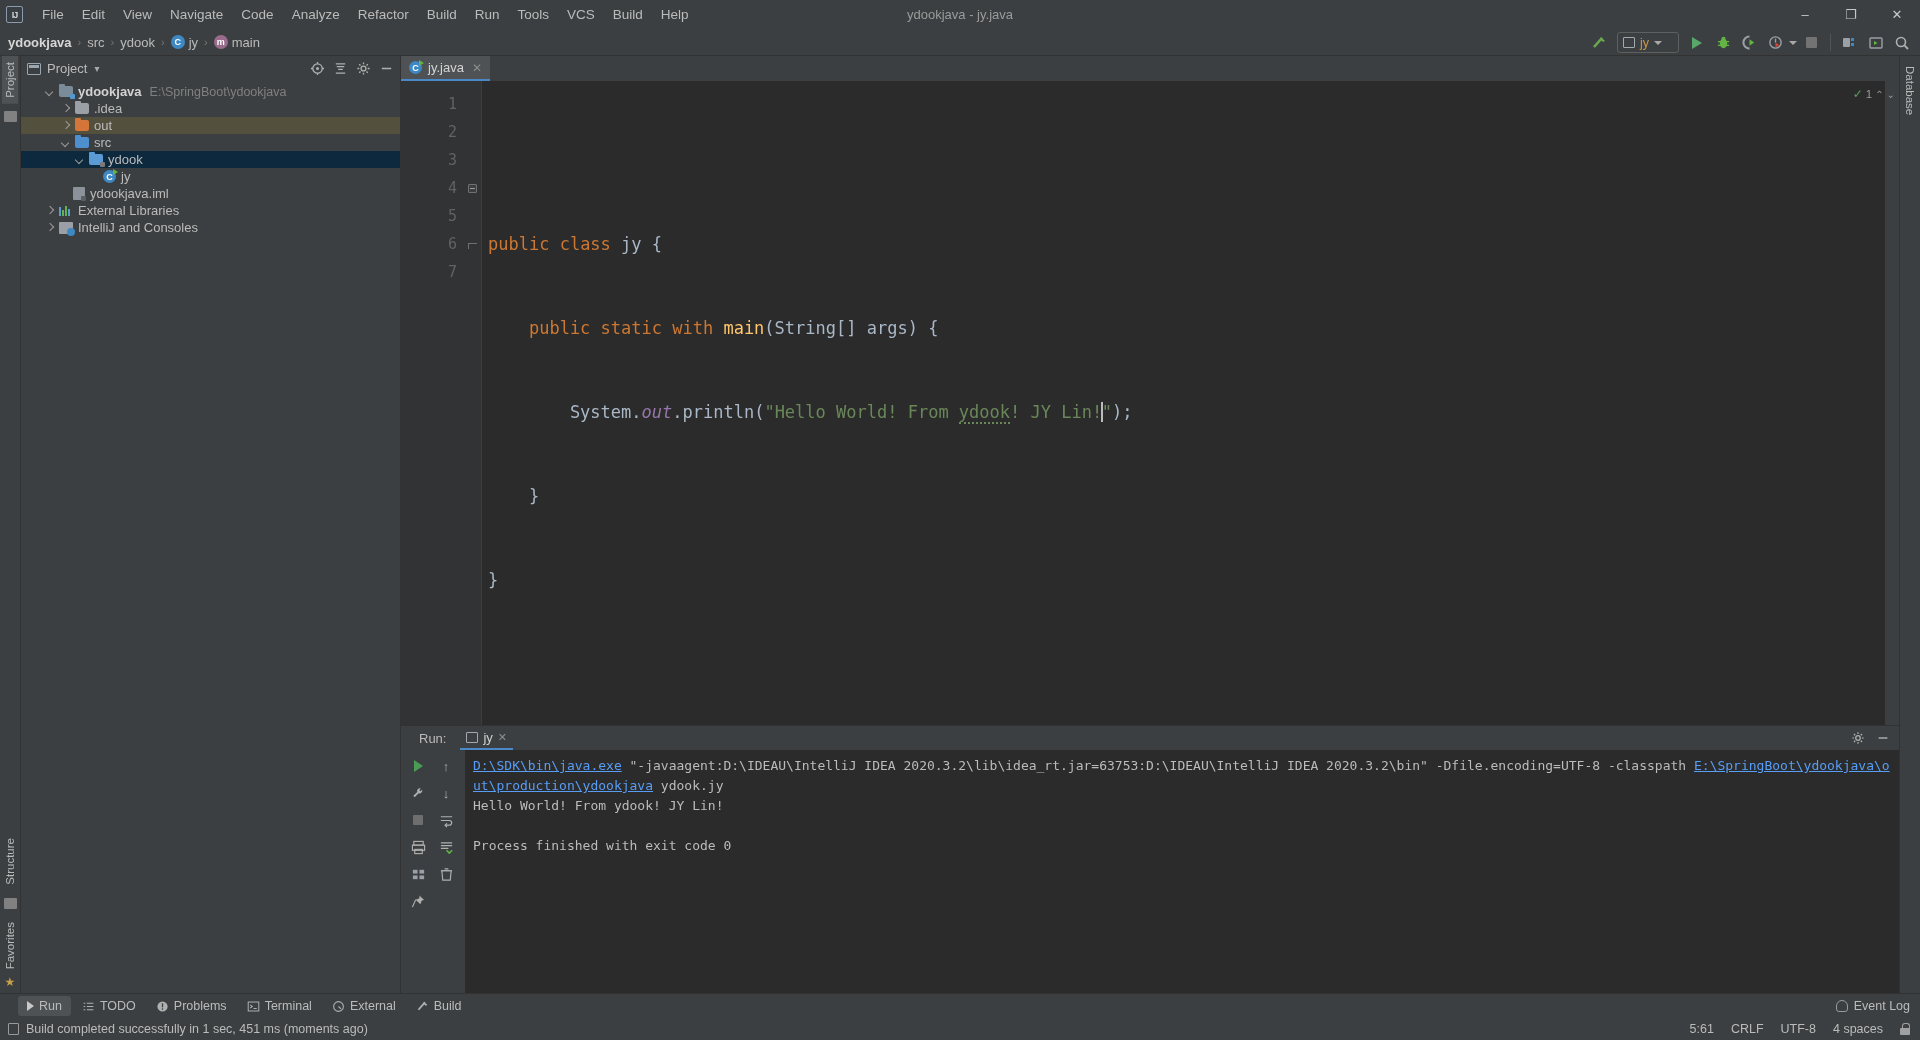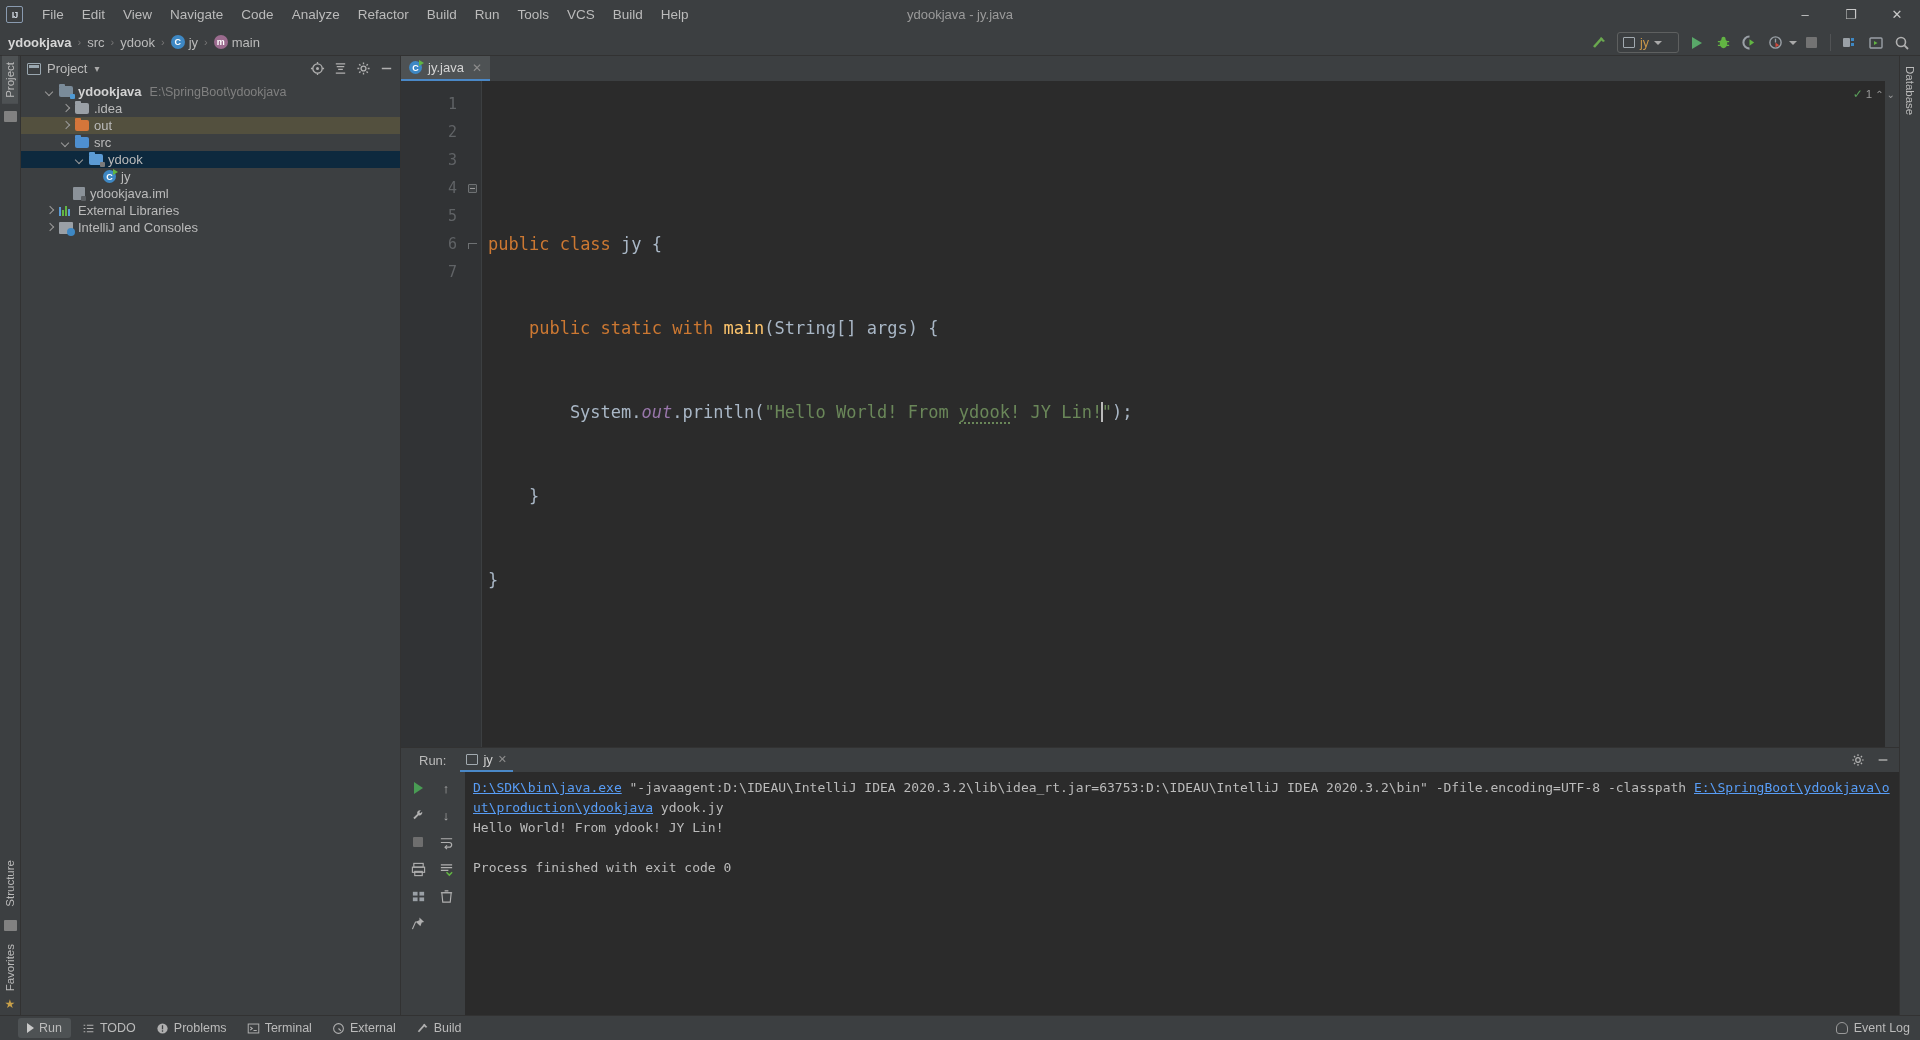--- a/index.html
+++ b/index.html
@@ -686,14 +686,27 @@
           <path d="M10 2 L14 6 L12 7.2 L8.8 4 Z" fill="#b0b0b0"></path>
         </svg>
       <span>Build</span>
     </div>
     <div class="bot-right">
       <span class="ev-ic"></span>
       <span>Event Log</span>
     </div>
   </div>
 
+  <div class="statusbar">
+    <div class="sb-left">
+      <span class="docic"></span>
+      <span>Build completed successfully in 1 sec, 451 ms (moments ago)</span>
+    </div>
+    <div class="sb-right">
+      <span>5:61</span>
+      <span>CRLF</span>
+      <span>UTF-8</span>
+      <span>4 spaces</span>
+      <span class="lockic"></span>
+    </div>
+  </div>
 
 </div>
 
 </body></html>

